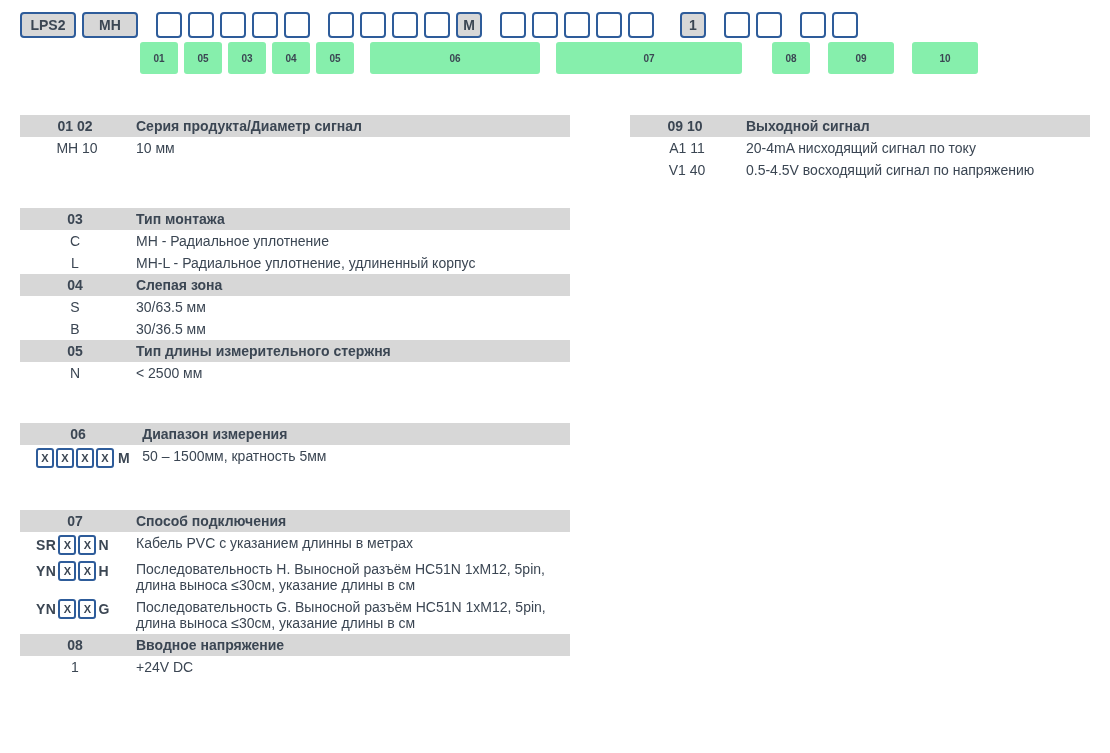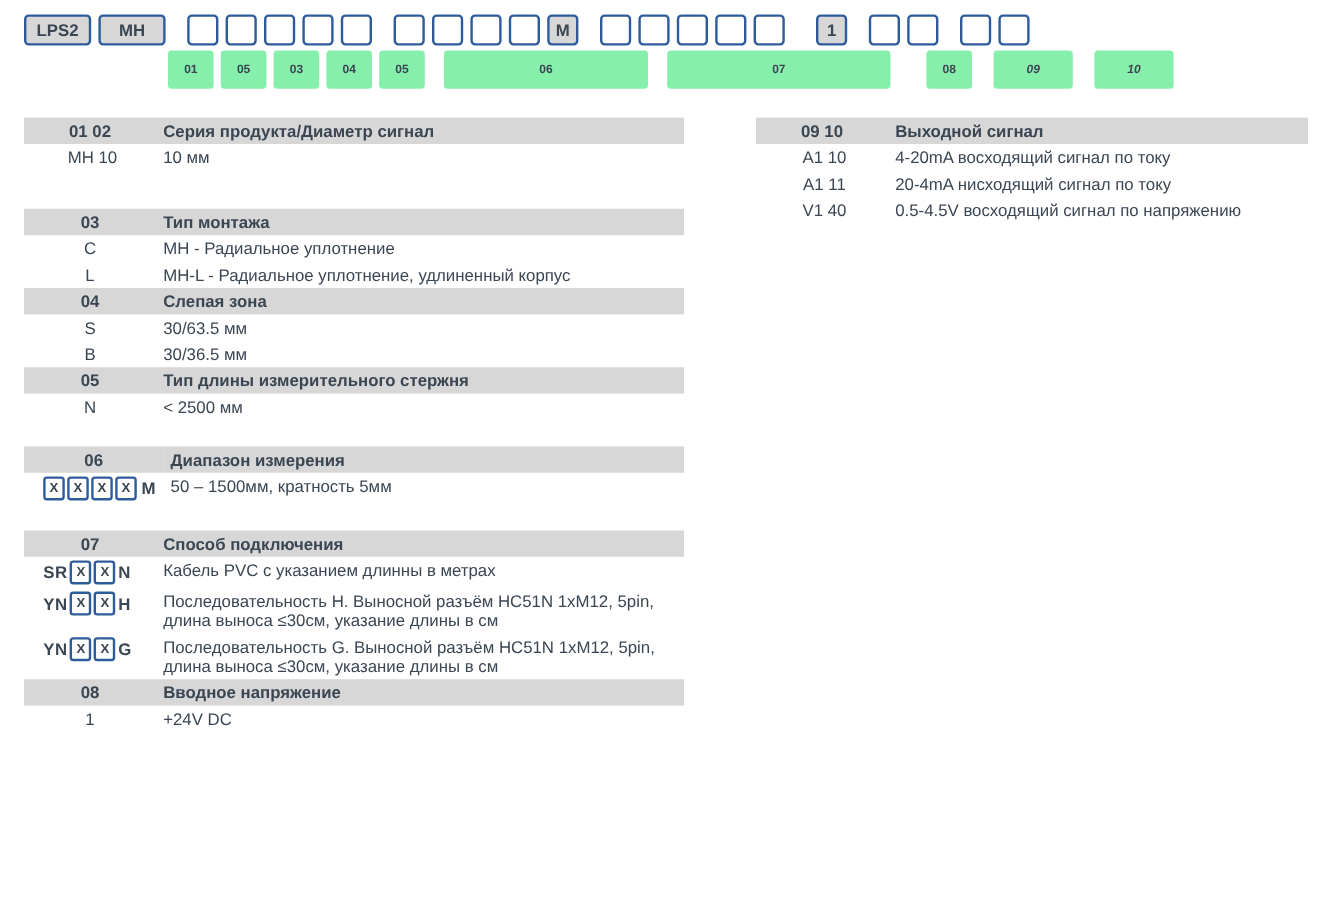--- a/index.html
+++ b/index.html
@@ -33,25 +33,25 @@
     height:32px;
     display:inline-flex;
     align-items:center;
     justify-content:center;
     font-weight:600;
     font-size:10px;
     border-radius:3px;
   }
   .lbl-sm { width:38px; }
   .lbl-lg { width:180px; }
-  .lbl-mid { width:60px;font-style:italic; }
+  .lbl-mid { width:60px; }
   .columns { display:flex; gap:60px; align-items:flex-start; }
   .col-left { width:550px; }
   .col-right { width:460px; }
-  table { border-collapse: collapse; width:100%; margin-bottom:14px; }
+  table { border-collapse: collapse; width:100%; margin-bottom:14px;margin-top:17px; }
   td { padding:3px 6px; vertical-align:top; font-size:14px; color:#3b4653; }
   td.key { width:110px; font-weight:600; text-align:center; }
   td.key-l { width:110px; text-align:center; padding-left:10px; }
   tr.header td { background:#d7d7d7; font-weight:700; }
   tr.header td.key { text-align:center; }
   .sbox { border:2px solid #2e5c9a; border-radius:3px; width:18px; height:20px; display:inline-flex; align-items:center; justify-content:center; font-size:11px; font-weight:600; color:#3b4653;}
   .mono { font-weight:600; letter-spacing:0.5px; }
   .key-cell { display:flex; align-items:center; gap:2px; justify-content:flex-start; padding-left:6px;}
 </style>
 </head>
@@ -254,24 +254,20 @@
   </div>
 
   <div class="col-right">
     <table>
       <tbody>
           <tr class="header">
             <td class="key">09 10</td>
             <td>Выходной сигнал</td>
           </tr>
       <tr>
-            <td class="key-l">A1 10</td>
-            <td>4-20mA  восходящий сигнал по току</td>
-          </tr>
-      <tr>
             <td class="key-l">A1 11</td>
             <td>20-4mA нисходящий сигнал по току</td>
           </tr>
       <tr>
             <td class="key-l">V1 40</td>
             <td>0.5-4.5V восходящий сигнал по напряжению</td>
           </tr>
     </tbody>
       </table>
   </div>

